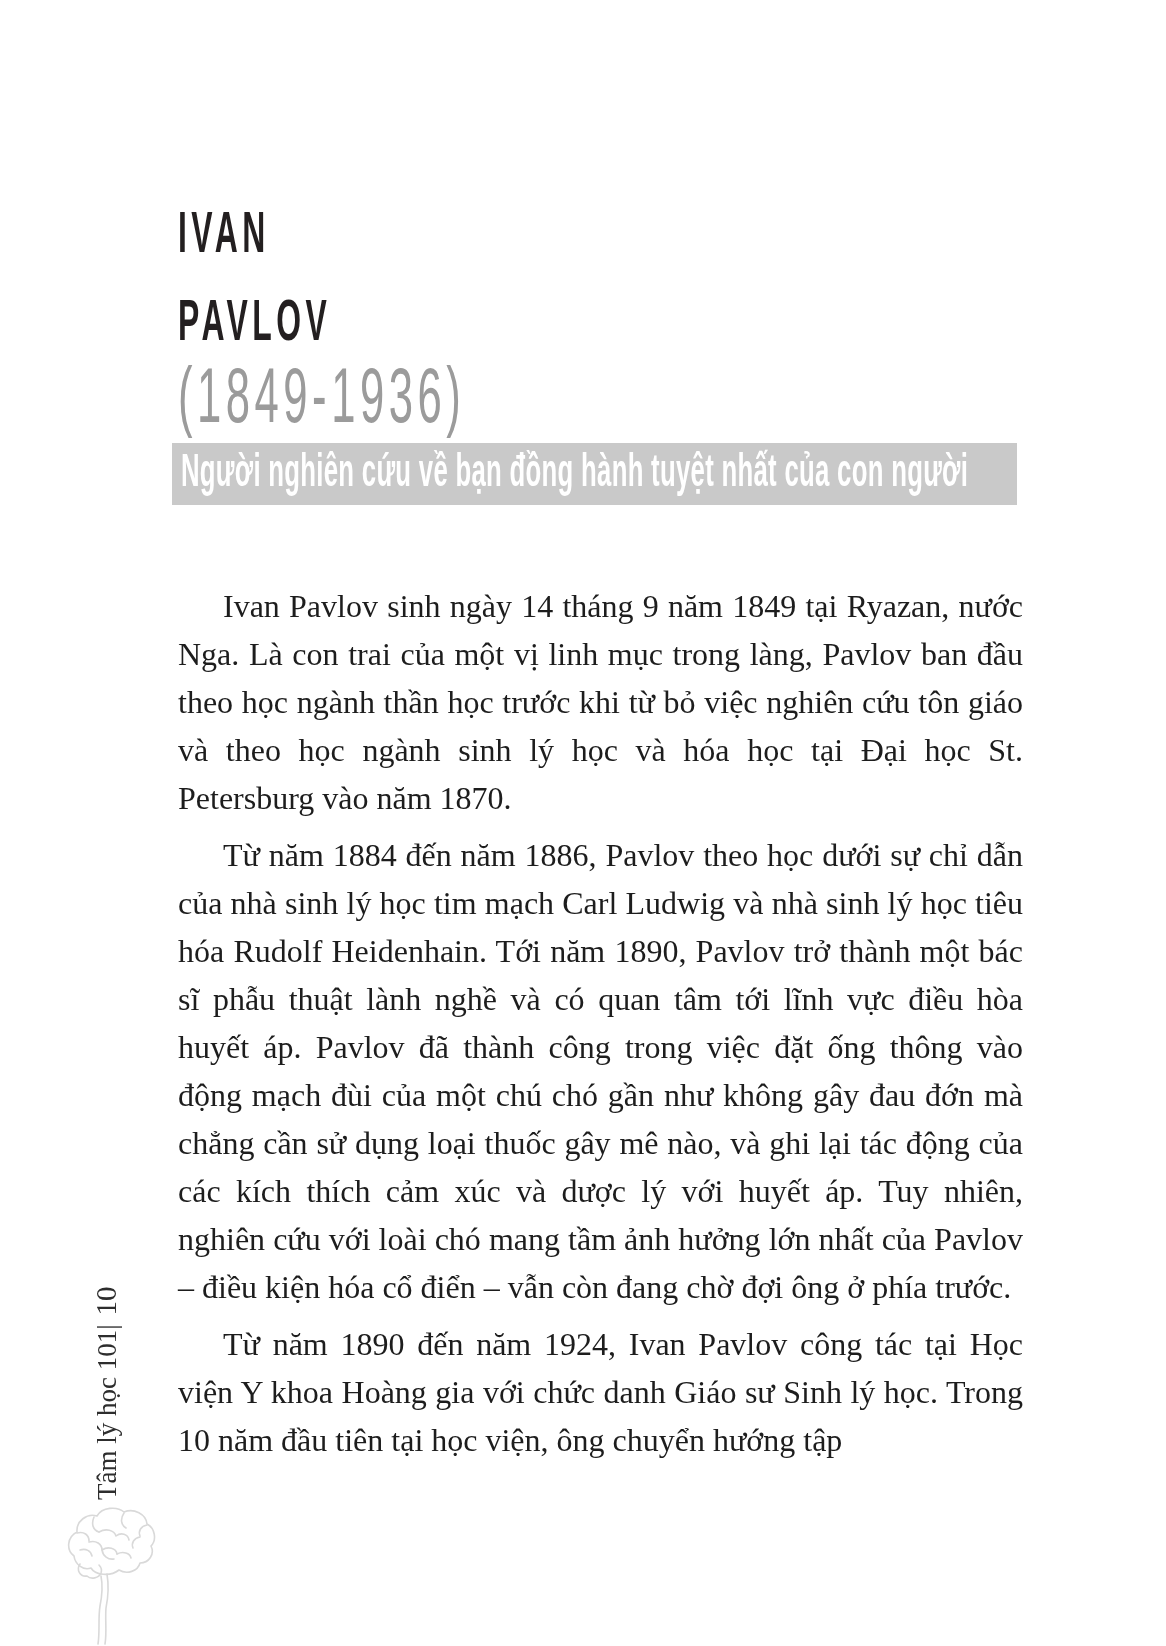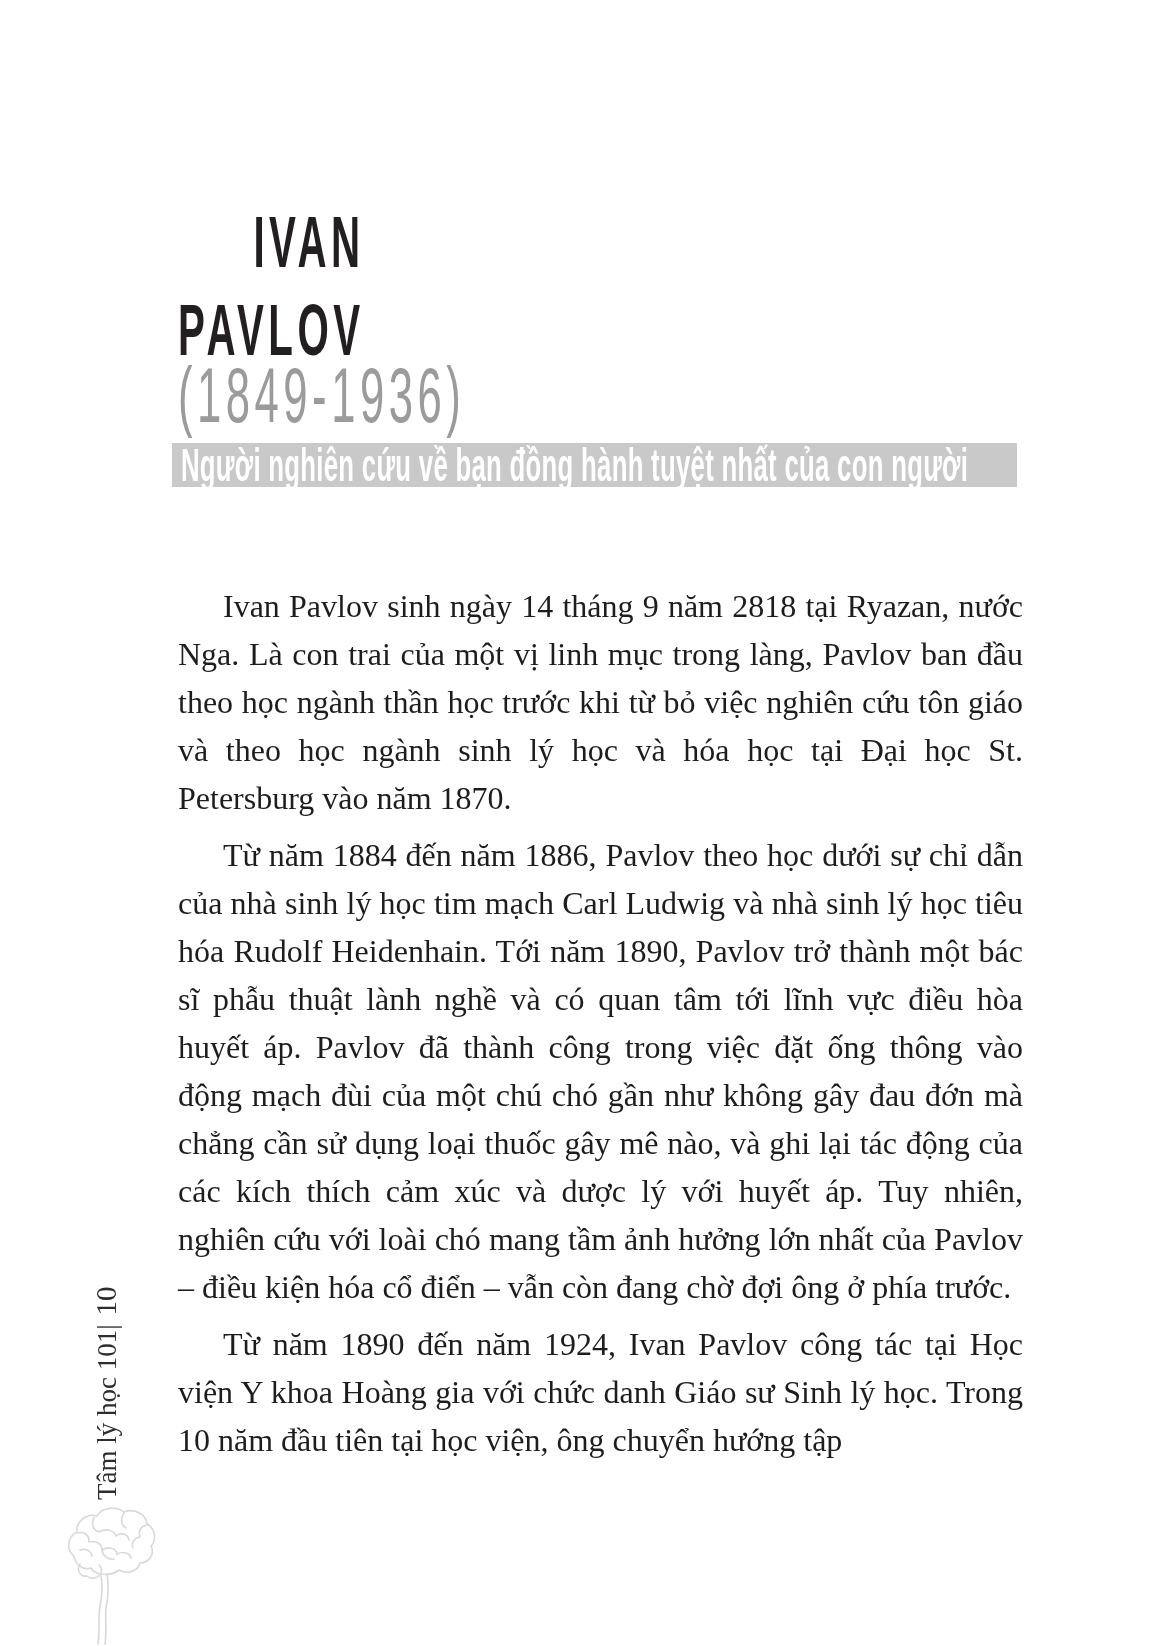--- a/index.html
+++ b/index.html
@@ -7,35 +7,35 @@
     position:relative; width:1166px; height:1646px;
     background:#ffffff; overflow:hidden;
     font-family:"Liberation Serif","DejaVu Serif",serif;
   }
   
   .cond { display:inline-block; transform:scaleX(0.56); transform-origin:0 50%; white-space:nowrap; }
 
   .title {
     position:absolute; left:178px; top:150px;
     font-family:"Liberation Sans","DejaVu Sans",sans-serif;
-    font-weight:bold; font-size:72px; line-height:88px;
-    color:#231f20; letter-spacing:8px;text-align:right;
+    font-weight:bold; font-size:57px; line-height:88px;
+    color:#231f20; letter-spacing:8px;
   }
   .title .line { display:block; transform:scaleX(0.56); transform-origin:0 50%; white-space:nowrap; }
 
   .years {
     position:absolute; left:178px; top:355px;
     font-family:"Liberation Sans","DejaVu Sans",sans-serif;
     font-weight:normal; font-size:78px; line-height:80px;
     color:#9b9b9b; letter-spacing:8px;
   }
 
   .banner {
-    position:absolute; left:172px; top:443px; width:845px; height:44px;
-    background:#c9c9c9; display:flex; align-items:center; overflow:hidden;
+    position:absolute; left:172px; top:443px; width:845px; height:62px;
+    background:#c9c9c9; display:flex; overflow:hidden;
   }
   .banner .line {
     font-family:"Liberation Sans","DejaVu Sans",sans-serif;
     font-weight:bold; font-size:46px; color:#ffffff;
     padding-left:16px; letter-spacing:0.5px;
     display:inline-block; transform:scaleX(0.56); transform-origin:0 50%; white-space:nowrap;
   }
 
   .bodytext { position:absolute; left:178px; top:582px; width:845px; }
   .bodytext p {
@@ -68,21 +68,21 @@
 
   <div class="years">
     <span class="cond">(1849-1936)</span>
   </div>
 
   <div class="banner">
     <span class="line">Người nghiên cứu về bạn đồng hành tuyệt nhất của con người</span>
   </div>
 
   <div class="bodytext">
-    <p>Ivan Pavlov sinh ngày 14 tháng 9 năm 2818 tại Ryazan, nước Nga. Là con trai của một vị linh mục trong làng, Pavlov ban đầu theo học ngành thần học trước khi từ bỏ việc nghiên cứu tôn giáo và theo học ngành sinh lý học và hóa học tại Đại học St. Petersburg vào năm 1870.</p>
+    <p>Ivan Pavlov sinh ngày 14 tháng 9 năm 1849 tại Ryazan, nước Nga. Là con trai của một vị linh mục trong làng, Pavlov ban đầu theo học ngành thần học trước khi từ bỏ việc nghiên cứu tôn giáo và theo học ngành sinh lý học và hóa học tại Đại học St. Petersburg vào năm 1870.</p>
     <p>Từ năm 1884 đến năm 1886, Pavlov theo học dưới sự chỉ dẫn của nhà sinh lý học tim mạch Carl Ludwig và nhà sinh lý học tiêu hóa Rudolf Heidenhain. Tới năm 1890, Pavlov trở thành một bác sĩ phẫu thuật lành nghề và có quan tâm tới lĩnh vực điều hòa huyết áp. Pavlov đã thành công trong việc đặt ống thông vào động mạch đùi của một chú chó gần như không gây đau đớn mà chẳng cần sử dụng loại thuốc gây mê nào, và ghi lại tác động của các kích thích cảm xúc và dược lý với huyết áp. Tuy nhiên, nghiên cứu với loài chó mang tầm ảnh hưởng lớn nhất của Pavlov – điều kiện hóa cổ điển – vẫn còn đang chờ đợi ông ở phía trước.</p>
     <p>Từ năm 1890 đến năm 1924, Ivan Pavlov công tác tại Học viện Y khoa Hoàng gia với chức danh Giáo sư Sinh lý học. Trong 10 năm đầu tiên tại học viện, ông chuyển hướng tập</p>
   </div>
 
   <div class="footer-rotated">
     <span>Tâm lý học 101</span><span>|</span><span class="pagenum">10</span>
   </div>
 
   <svg class="brain" width="104" height="142" viewBox="0 0 104 142" fill="none" stroke="#d9d9d9" stroke-width="1.6" stroke-linecap="round" stroke-linejoin="round">
 

